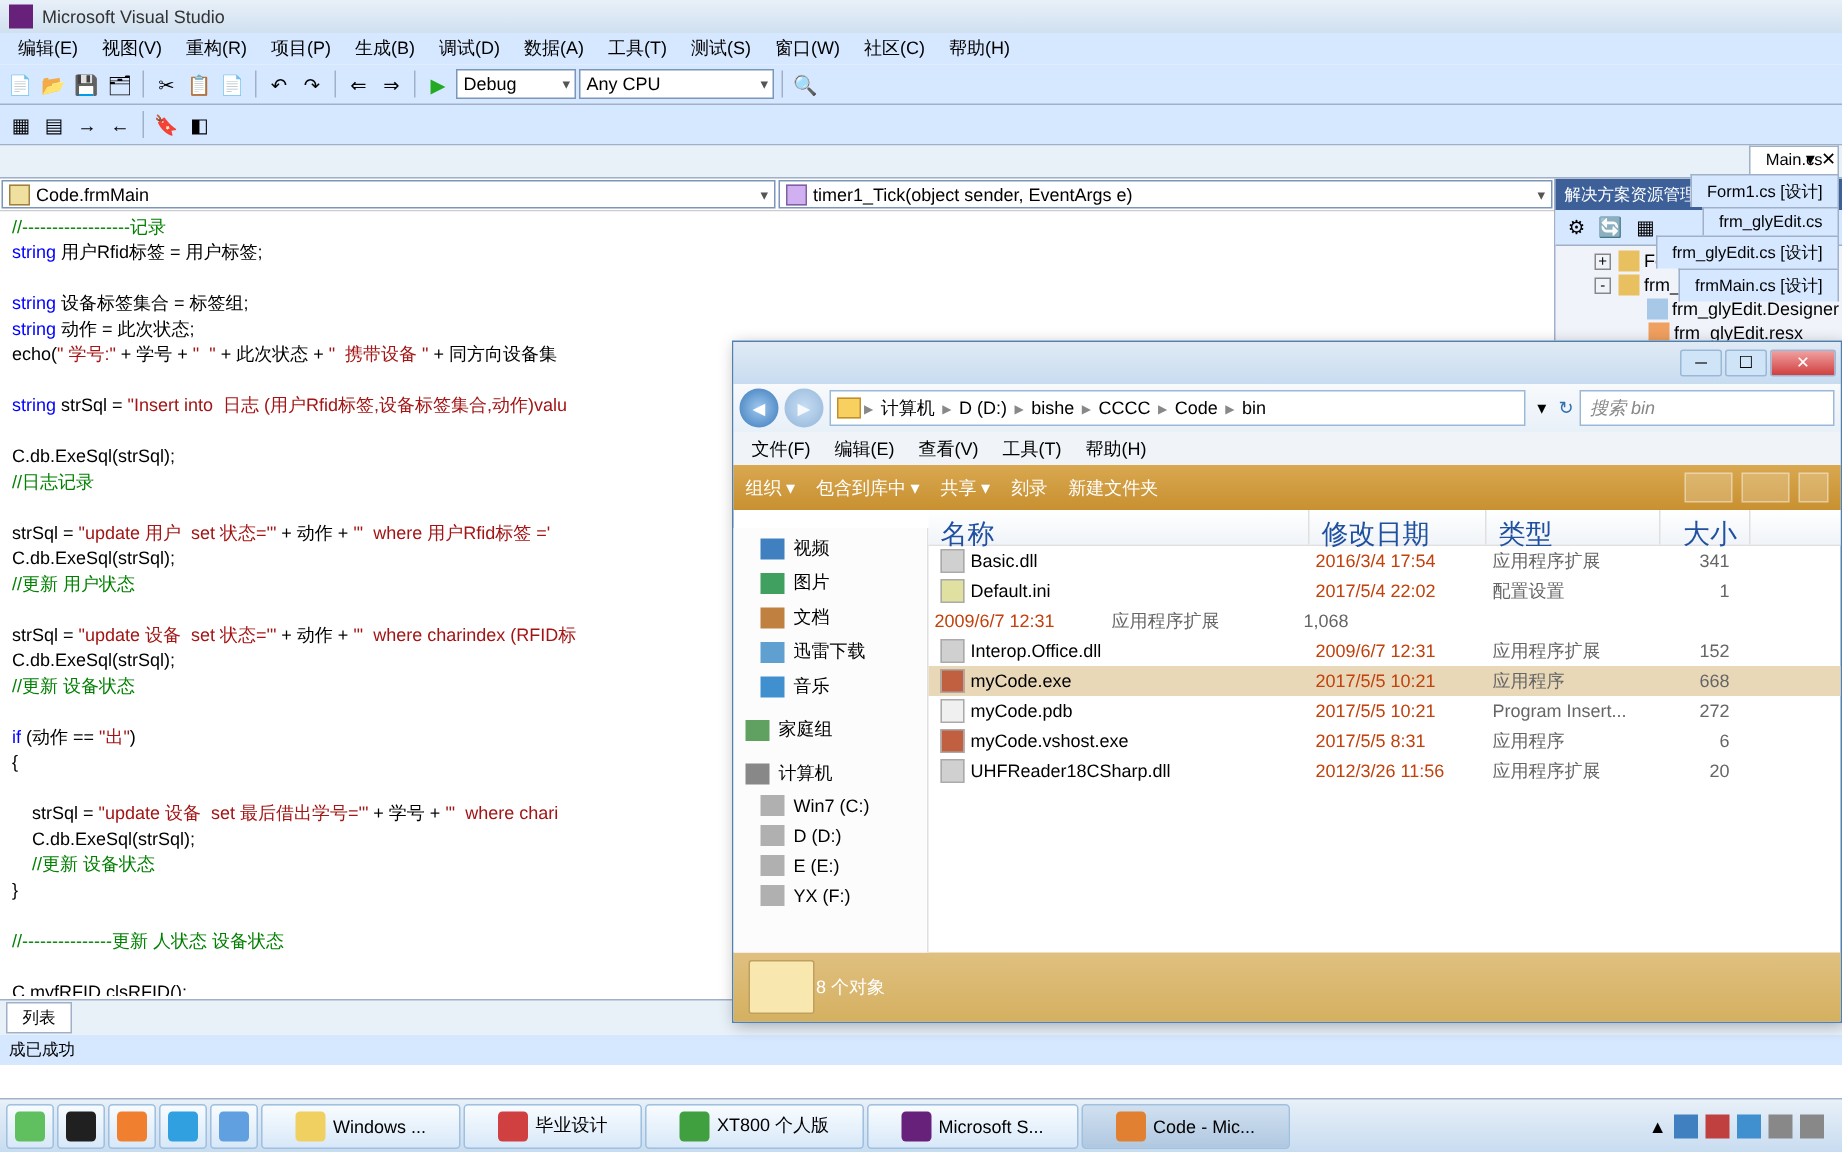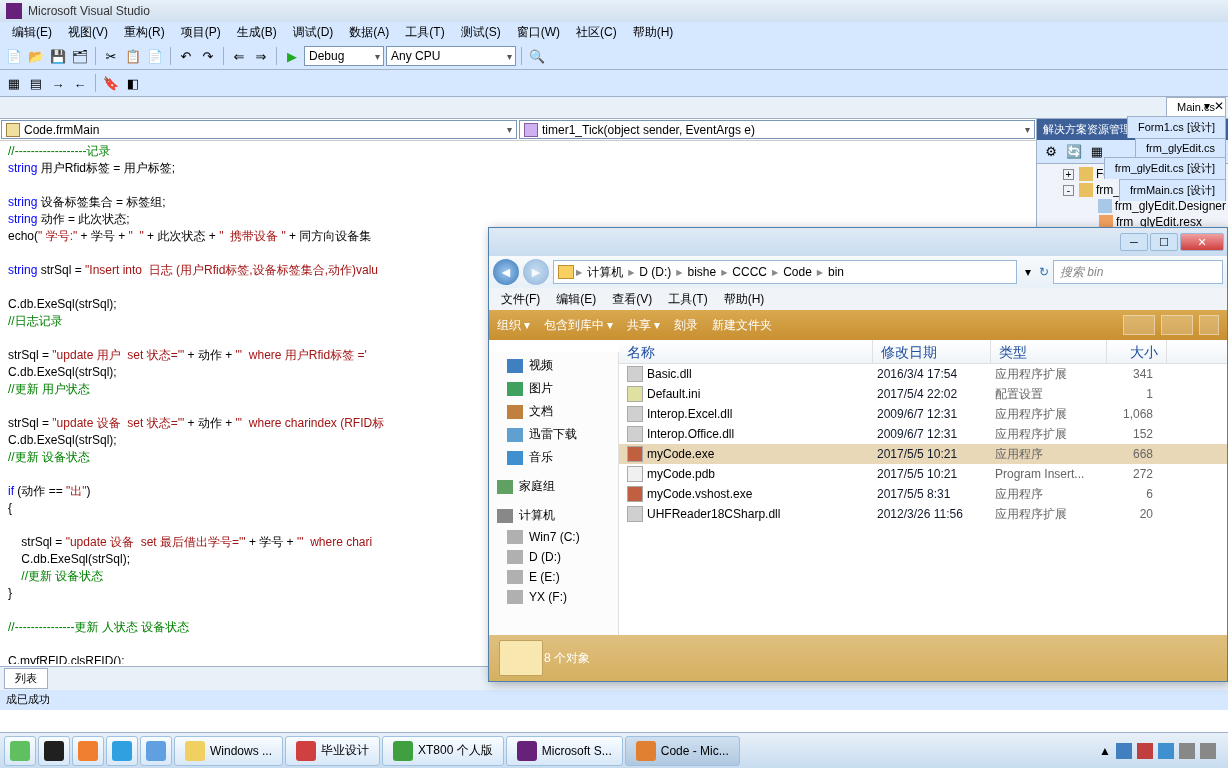--- a/index.html
+++ b/index.html
@@ -72,34 +72,34 @@
 .exp-toolbar span { display: flex; align-items: center; gap: 3px; }
 .exp-toolbar .view-opts { margin-left: auto; display: flex; gap: 6px; }
 .view-btn { width: 32px; height: 20px; background: rgba(255,255,255,0.2); border: 1px solid rgba(255,255,255,0.4); }
 .exp-body { display: flex; height: calc(100% - 28px - 32px - 22px - 30px - 46px); }
 .exp-sidebar { width: 130px; background: #fcfcfc; border-right: 1px solid #e0e0e0; overflow: hidden; padding: 2px 0; margin-top: 12px; }
 .sb-item { display: flex; align-items: center; padding: 3px 4px 3px 18px; gap: 6px; font-size: 12px; }
 .sb-item.group { padding-left: 8px; font-weight: normal; margin-top: 6px; }
 .sb-icon { width: 16px; height: 14px; }
 .exp-files { flex: 1; position: relative; }
 .file-header { height: 24px; display: flex; border-bottom: 1px solid #e0e0e0; background: linear-gradient(#fff, #f0f4f8); }
-.fh-col { padding: 4px 8px; border-right: 1px solid #e0e0e0; font-size: 14px; color: #2050a0; }
+.fh-col { padding: 4px 8px; border-right: 1px solid #e0e0e0; font-size: 18px; color: #2050a0; }
 .file-row { height: 20px; display: flex; align-items: center; }
 .file-row.sel { background: #e8d8b8; }
 .fc-name { width: 254px; padding-left: 8px; display: flex; align-items: center; gap: 4px; }
-.fc-date { width: 118px; padding-left: 4px; color: #0f172a; }
+.fc-date { width: 118px; padding-left: 4px; color: #c2410c; }
 .fc-type { width: 116px; padding-left: 4px; color: #666; }
 .fc-size { width: 54px; text-align: right; padding-right: 8px; color: #666; }
 .file-icon { width: 16px; height: 16px; }
 .exp-status { height: 46px; background: linear-gradient(#e0c080, #d4b060); display: flex; align-items: center; padding: 0 10px; gap: 1px; color: #fff; }
 .folder-big { width: 44px; height: 36px; background: #f8e8b0; border: 1px solid #c0a060; border-radius: 2px; }
 
 
 .taskbar { position: absolute; bottom: 0; left: 0; right: 0; height: 36px; background: linear-gradient(#e8f0f8, #c8dcf0); display: flex; align-items: center; padding: 0 4px; gap: 2px; border-top: 1px solid #a0b0c8; }
-.task-btn { height: 30px; padding: 0 10px; background: linear-gradient(#f8fcff, #d8e8f8); border: 1px solid #a0c0e0; border-radius: 3px; display: flex; align-items: center; gap: 5px; font-size: 11px; }
+.task-btn { height: 30px; padding: 0 22px; background: linear-gradient(#f8fcff, #d8e8f8); border: 1px solid #a0c0e0; border-radius: 3px; display: flex; align-items: center; gap: 5px; font-size: 11px; }
 .task-btn.active { background: linear-gradient(#d0e0f0, #b0c8e0); }
 .task-icon { width: 20px; height: 20px; border-radius: 3px; }
 .tray { margin-left: auto; display: flex; align-items: center; gap: 5px; padding-right: 8px; }
 .tray-icon { width: 16px; height: 16px; }
 
 
 .prop-strip { position: absolute; right: 0; top: 460px; width: 22px; height: 80px; background: #e8f0f8; border: 1px solid #a0b0c8; writing-mode: vertical-rl; text-align: center; padding-top: 4px; font-size: 11px; }
 </style>
 </head>
 <body>
@@ -339,21 +339,20 @@
             <div class="fc-type">应用程序扩展</div>
             <div class="fc-size">341</div>
           </div>
           <div class="file-row">
             <div class="fc-name"><span class="file-icon" style="background:#e0e0a0;border:1px solid #aaa"></span>Default.ini</div>
             <div class="fc-date">2017/5/4 22:02</div>
             <div class="fc-type">配置设置</div>
             <div class="fc-size">1</div>
           </div>
           <div class="file-row">
-            <div class="fc-name"><span class="file-icon" style="background:#d0d0d0;border:1px solid #aaa"></span>Interop.Excel.dll</div>
             <div class="fc-date">2009/6/7 12:31</div>
             <div class="fc-type">应用程序扩展</div>
             <div class="fc-size">1,068</div>
           </div>
           <div class="file-row">
             <div class="fc-name"><span class="file-icon" style="background:#d0d0d0;border:1px solid #aaa"></span>Interop.Office.dll</div>
             <div class="fc-date">2009/6/7 12:31</div>
             <div class="fc-type">应用程序扩展</div>
             <div class="fc-size">152</div>
           </div>

